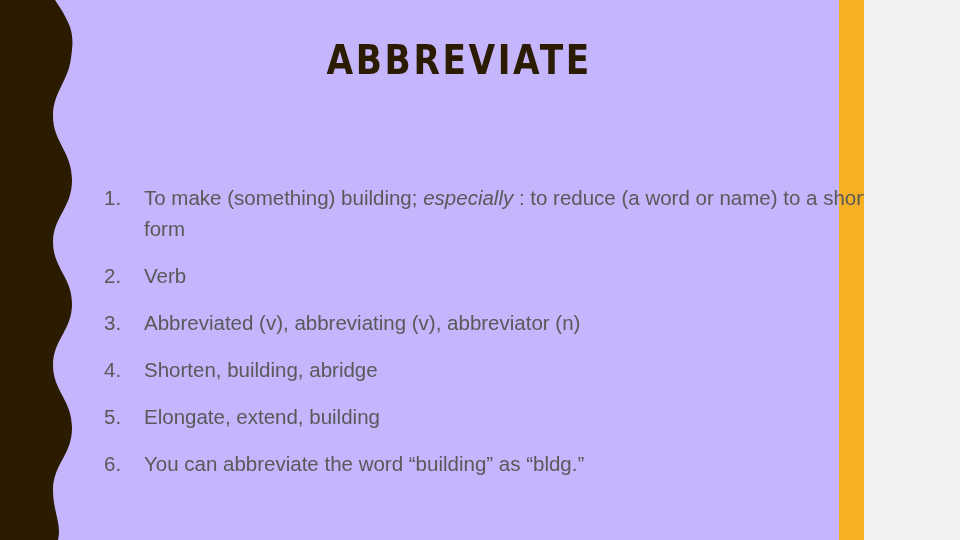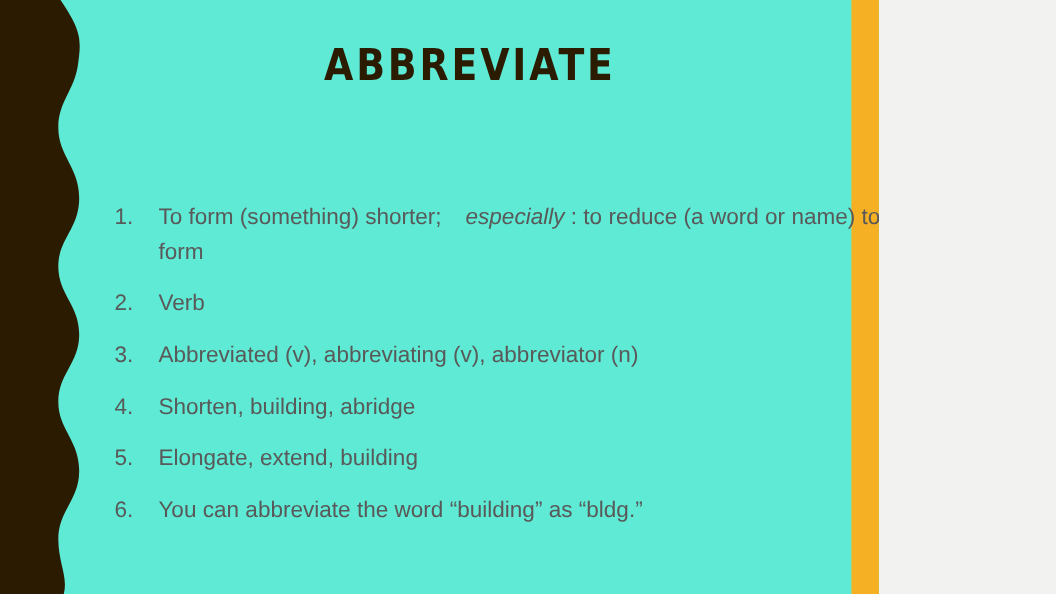--- a/index.html
+++ b/index.html
@@ -10,23 +10,23 @@
   body {
     width: 960px;
     height: 540px;
     overflow: hidden;
     font-family: "Liberation Sans", sans-serif;
     background: #f2f2f0;
   }
 
   .slide {
     position: relative;
-    width: 799px;
+    width: 864px;
     height: 540px;
-    background: #5eead4;
+    background: #c4b5fd;
     overflow: hidden;
   }
 
   
   .left-band {
     position: absolute;
     left: 0;
     top: 0;
     width: 80px;
     height: 540px;
@@ -99,21 +99,20 @@
     text-align: left;
     color: #595959;
     font-size: 20.5px;
     line-height: 31px;
   }
   .li-text {
     display: block;
   }
   .li-text em {
     font-style: italic;
-    margin-left: 16px;
   }
 </style>
 </head>
 <body>
 
 <div class="slide">
 
   <svg class="left-band" viewBox="0 0 80 540" preserveAspectRatio="none">
     <path d="M0,0 L55,0
              C 74,28 74,36 71,58
@@ -130,21 +129,21 @@
 
   <div class="right-bar"></div>
 
   <div class="title-wrap">
     <h1 class="title">ABBREVIATE</h1>
   </div>
 
   <div class="content">
     <ol class="defs">
       <li>
-        <span class="li-text"><span>To form (something) shorter; </span><em>especially</em><span> : to reduce (a word or name) to a shorter form</span></span>
+        <span class="li-text"><span>To make (something) building; </span><em>especially</em><span> : to reduce (a word or name) to a shorter form</span></span>
       </li>
       <li>
         <span class="li-text">Verb</span>
       </li>
       <li>
         <span class="li-text">Abbreviated (v), abbreviating (v), abbreviator (n)</span>
       </li>
       <li>
         <span class="li-text">Shorten, building, abridge</span>
       </li>

